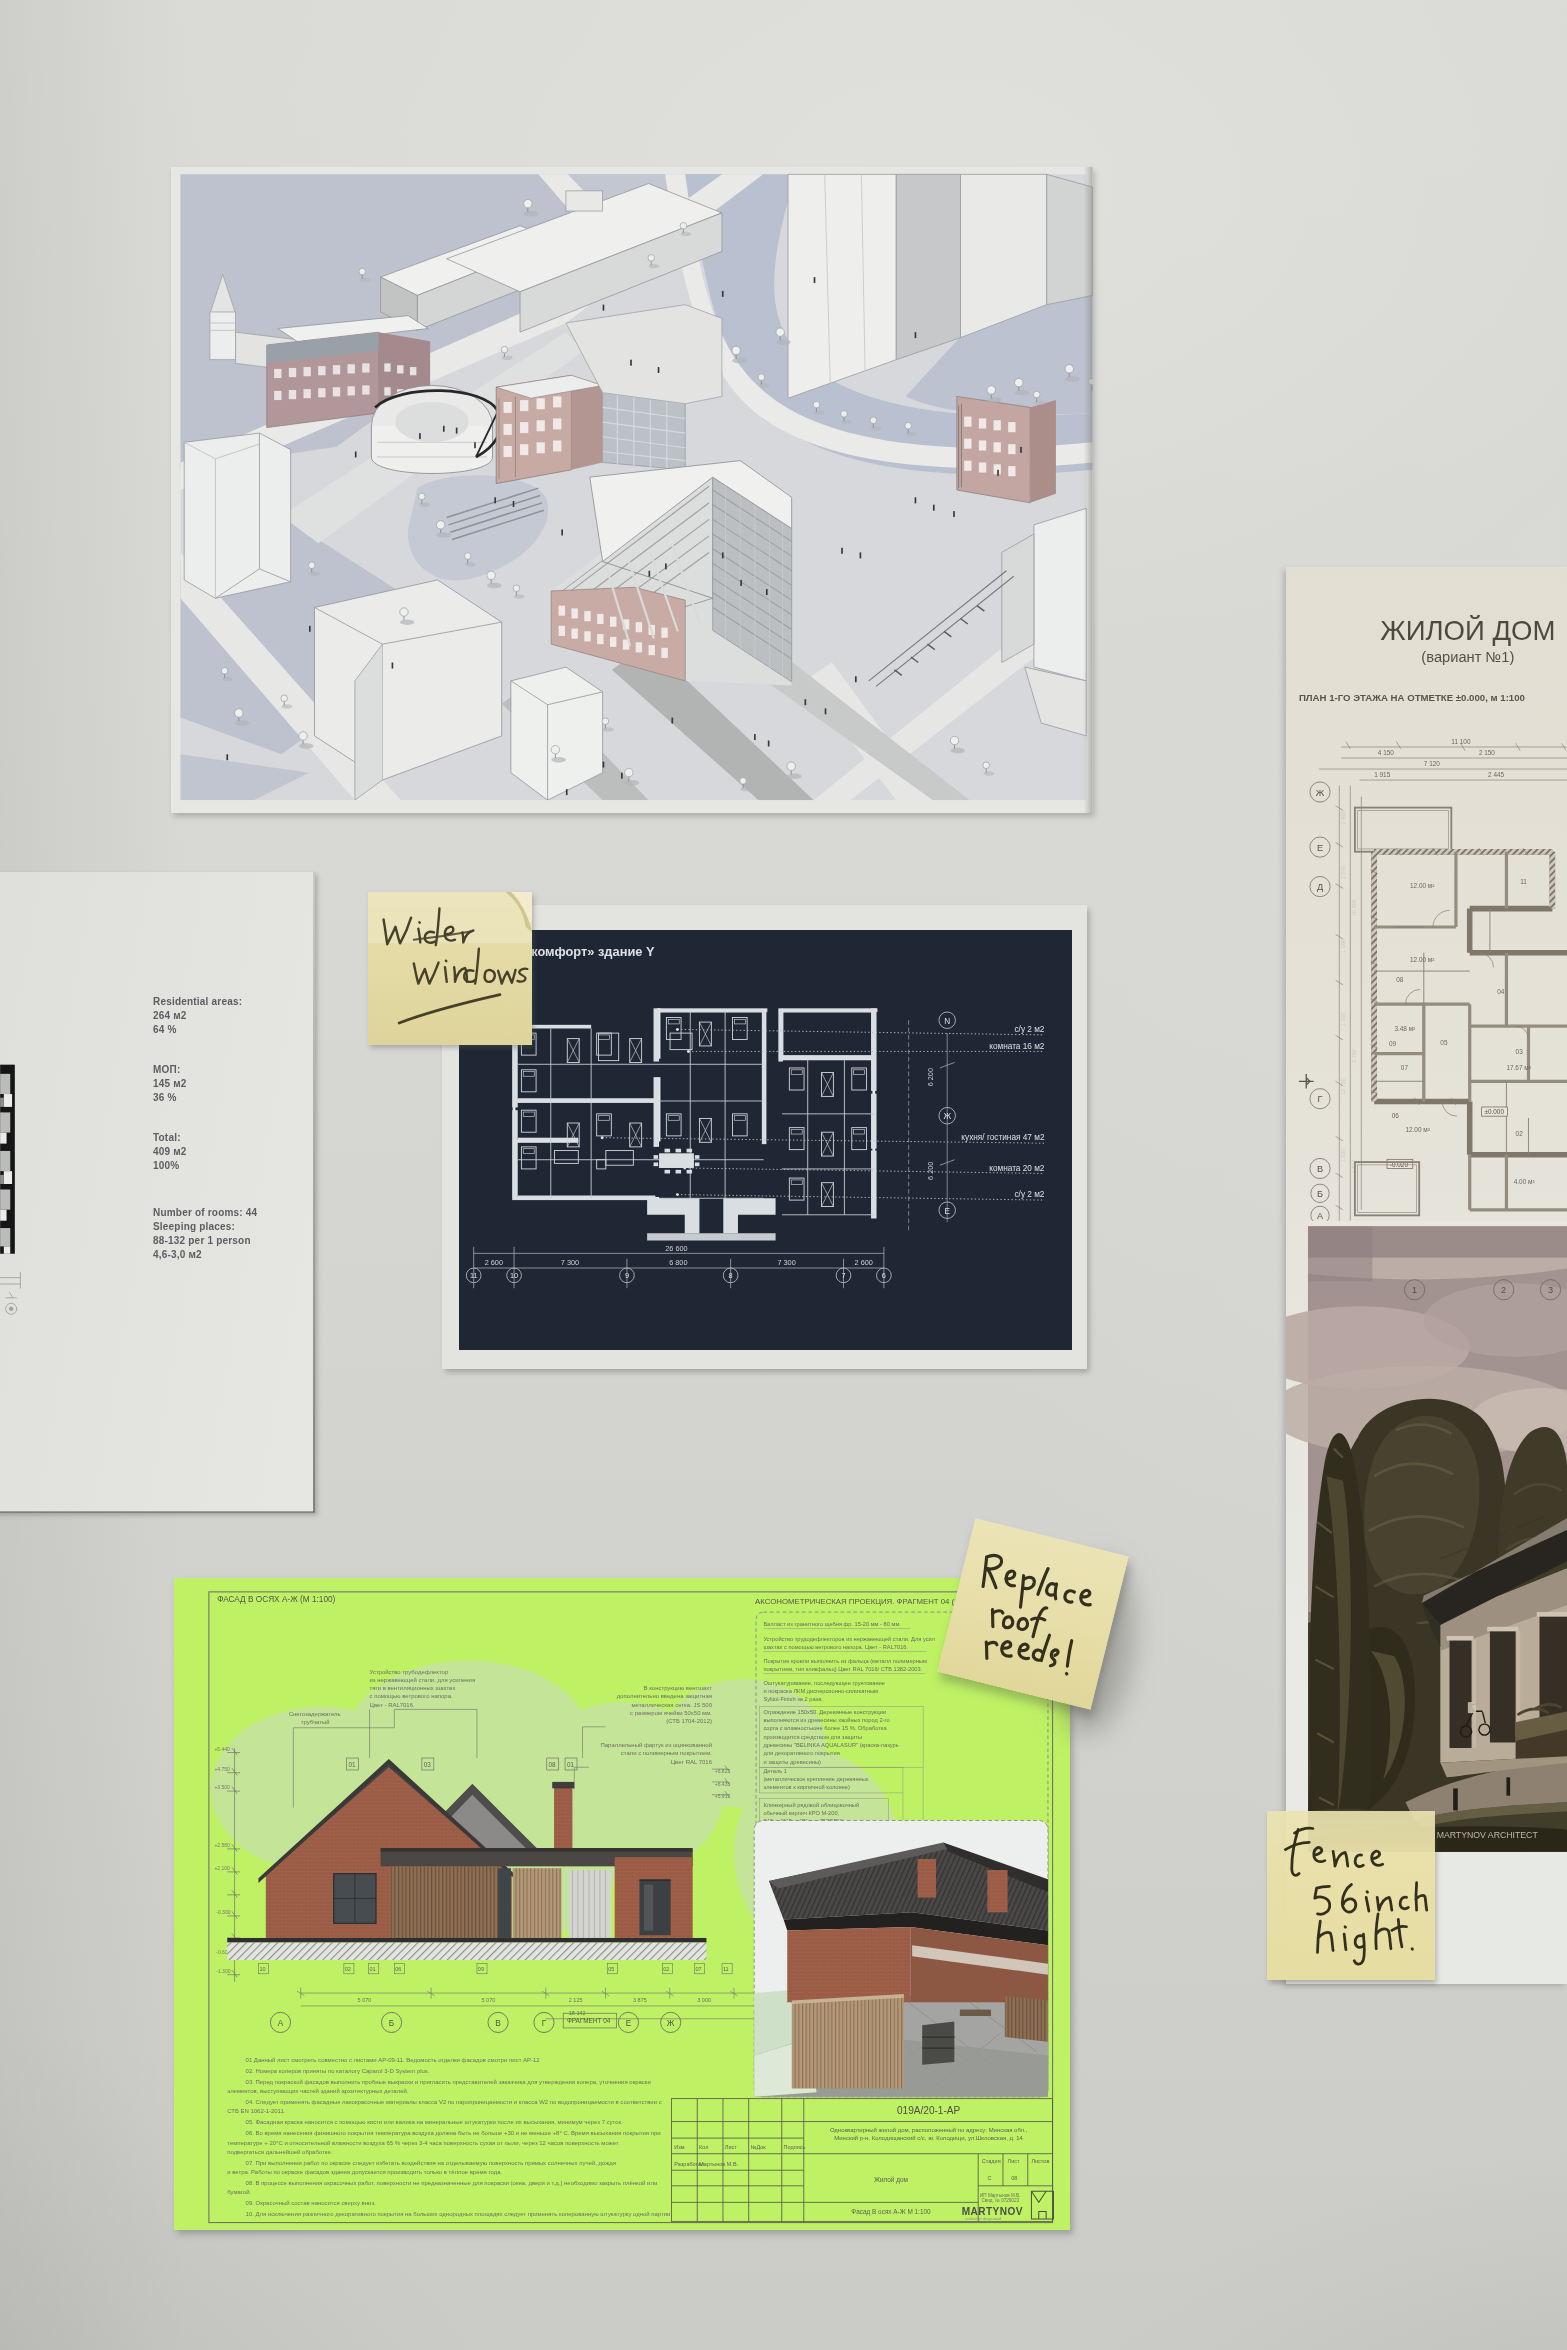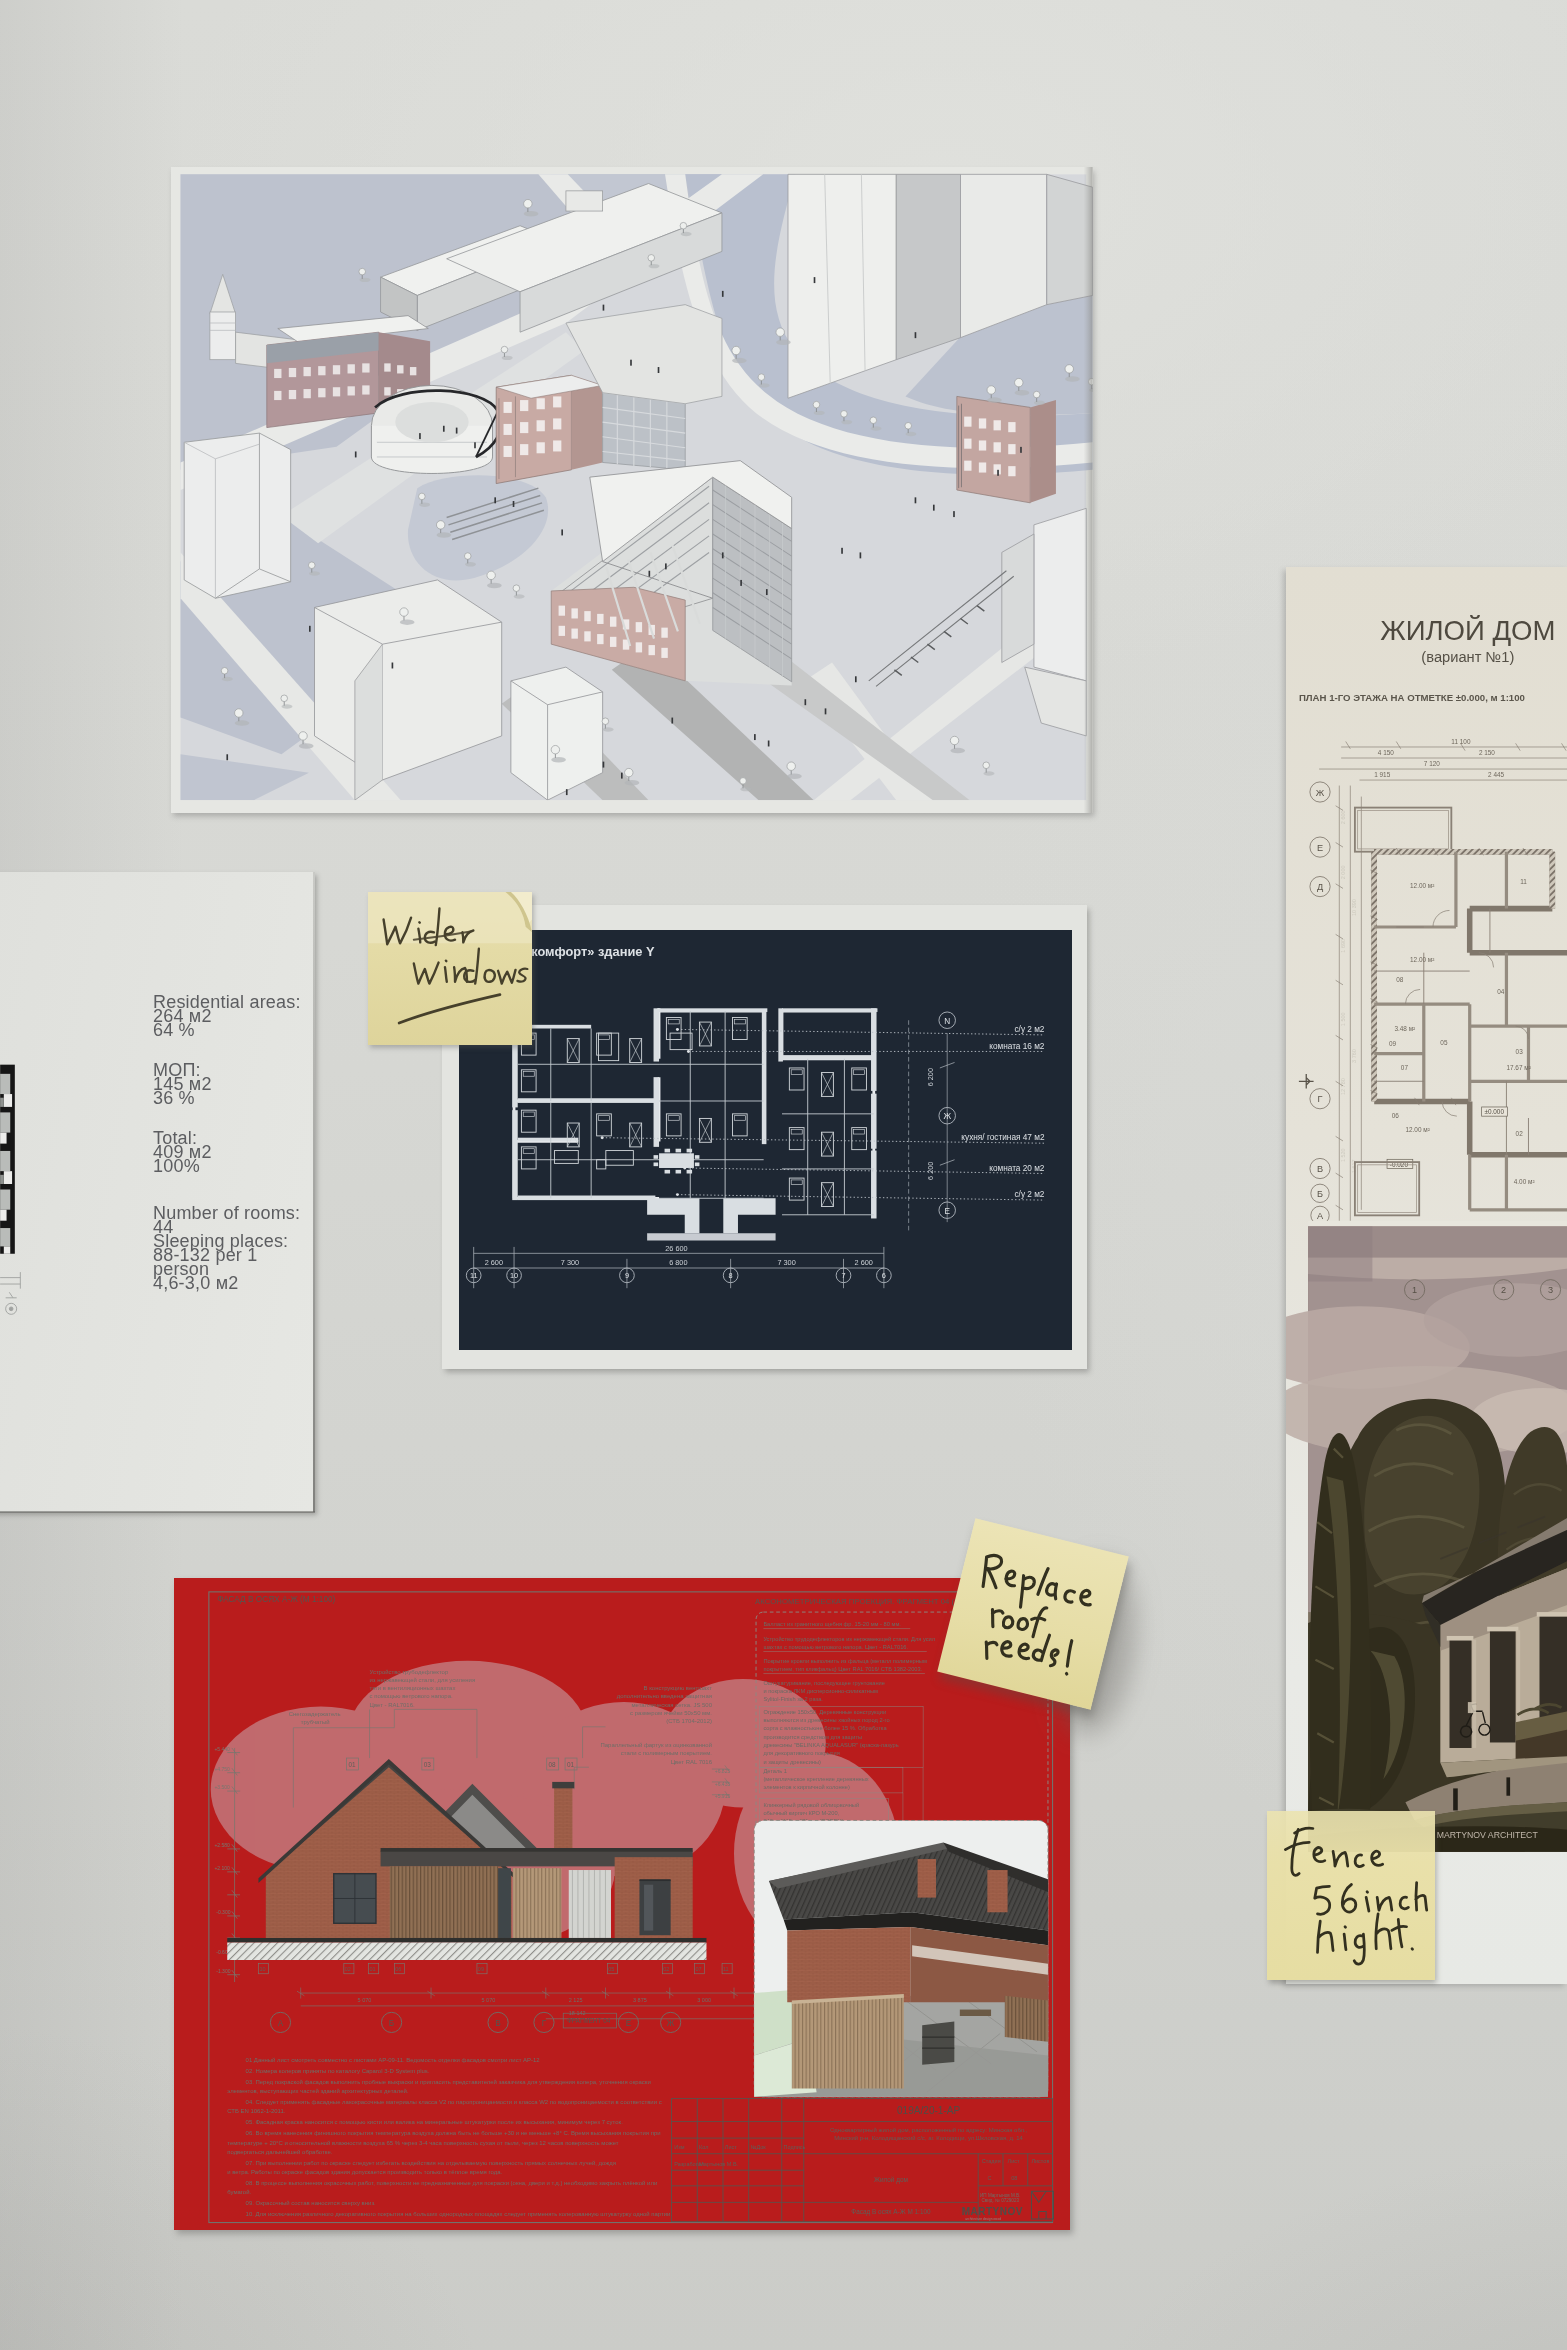--- a/index.html
+++ b/index.html
@@ -335,21 +335,21 @@
   <rect x="964" y="0" width="40" height="704" fill="url(#curl)"></rect>
 </svg>
 </div>
 
 <div class="abs" id="sheet-left" style="left:-73px;top:872px;width:388px;height:640px;
   background:linear-gradient(100deg,#dedfdb,#e6e7e3);box-shadow:1.8px 2.8px 4.6px rgba(90,90,88,.4);"></div>
 
 <div class="abs" style="left:313px;top:872px;width:1.8px;height:640px;background:linear-gradient(180deg,rgba(120,120,116,.25),rgba(95,95,92,.75));"></div>
 <div class="abs" style="left:0px;top:1511px;width:315px;height:1.8px;background:rgba(100,100,96,.55);"></div>
 
-<div class="abs" style="left:153px;top:995px;width:156px;font-size:18px;line-height:14px;color:#5c5d60;letter-spacing:0.2px;">
+<div class="abs" style="left:153px;top:995px;width:156px;font-size:10px;line-height:14px;color:#5c5d60;letter-spacing:0.2px;font-weight:bold;">
 Residential areas:<br>264 м2<br>64 %<br><br><span style="display:block;height:12px"></span>
 МОП:<br>145 м2<br>36 %<br><br><span style="display:block;height:12px"></span>
 Total:<br>409  м2<br>100%<br><br><span style="display:block;height:19px"></span>
 Number of rooms: 44<br>Sleeping places:<br>88-132 per 1 person<br>4,6-3,0 м2
 </div>
 
 <svg class="abs" style="left:0;top:1061px;" width="37" height="257" viewBox="0 0 40 280" xmlns="http://www.w3.org/2000/svg">
   <rect x="0" y="4" width="16" height="206" fill="#161616"></rect>
   <g fill="#b9bcb9">
     <rect x="0" y="14" width="11" height="22"></rect>
@@ -770,21 +770,21 @@
   </g>
   <g font-size="10" fill="#554f45" text-anchor="middle" font-family="Liberation Sans,sans-serif">
     <text x="140" y="791">1</text>
         <text x="237" y="791">2</text>
         <text x="288" y="791">3</text>
   </g>
 </svg>
 </div>
 
 <div class="abs" id="sheet-bottom" style="left:174px;top:1578px;width:896px;height:652px;
-  background:#b91c1c;box-shadow:2.8px 3.7px 6.4px rgba(90,90,88,.4);">
+  background:#bef264;box-shadow:2.8px 3.7px 6.4px rgba(90,90,88,.4);">
 <svg width="896" height="652" viewBox="0 0 976 710" xmlns="http://www.w3.org/2000/svg">
   <defs>
     <pattern id="ghatch" width="6" height="6" patternUnits="userSpaceOnUse" patternTransform="rotate(45)">
       <rect width="6" height="6" fill="#e3e5e1"></rect>
           <rect width="1.2" height="6" fill="#8e8e8a"></rect>
     </pattern>
     <pattern id="brick" width="8" height="4" patternUnits="userSpaceOnUse">
       <rect width="8" height="4" fill="#a2614b"></rect>
           <path d="M0,0 h8 M0,2 h8" stroke="#8a4f3c" stroke-width=".5"></path>
           <path d="M4,0 v2 M0,2 v2 M8,2 v2" stroke="#8a4f3c" stroke-width=".4"></path>

